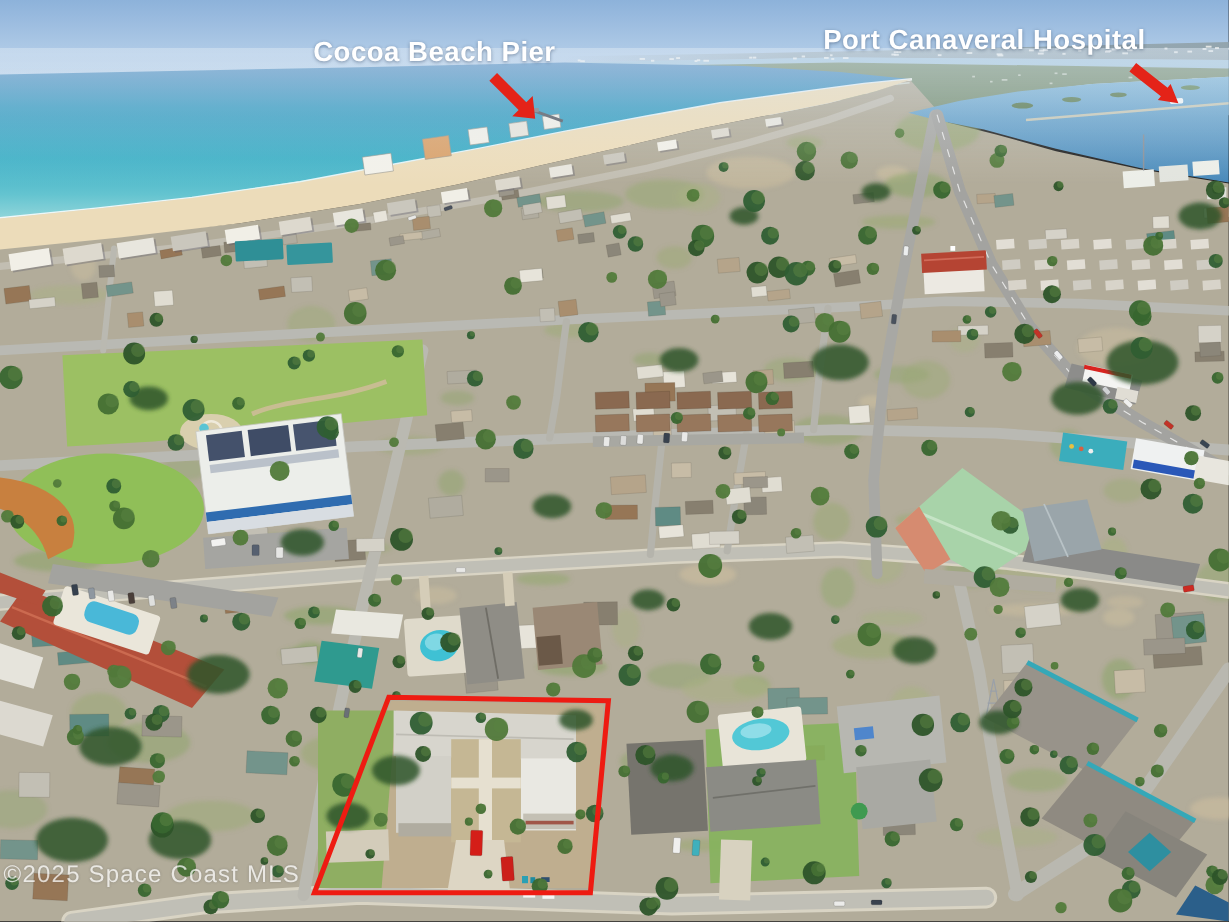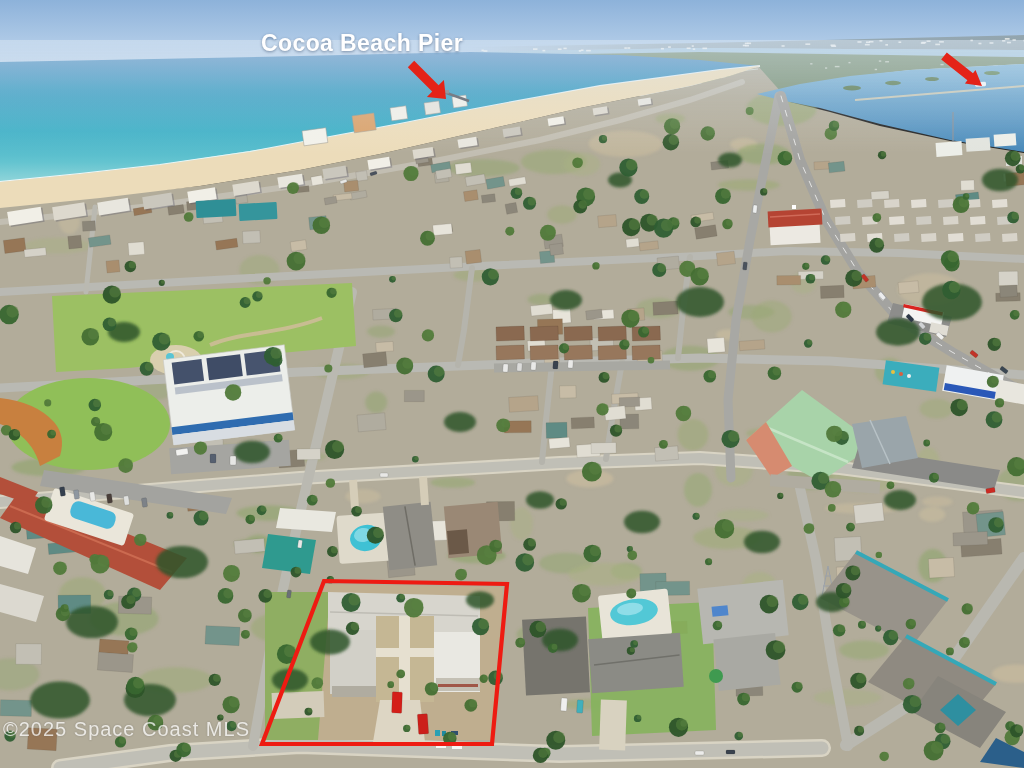--- a/index.html
+++ b/index.html
@@ -1137,14 +1137,15 @@
 <rect x="0" y="40" width="1024" height="115" fill="url(#hazeG)"></rect>
 
 <g>
   <polygon id="propOutline" points="324,581 507,584 492,744 262,744" fill="none" stroke-width="4.2" style="stroke: rgb(238, 27, 18);"></polygon>
   <polygon id="pierArrow" points="407.8,67.2 432.2,91.6 426.9,96.9 446,99 443.9,79.9 438.6,85.2 414.2,60.8" style="fill: rgb(228, 35, 24);"></polygon>
   <polygon id="hospArrow" points="941.2,59.5 967.4,80.2 964.9,83.4 982,86 975.5,70.0 973,73.2 946.8,52.5" style="fill: rgb(228, 35, 24);"></polygon>
 </g>
 </svg>
 
 <div class="anno-label pier-label">Cocoa Beach Pier</div>
+<div class="anno-label hospital-label">Port Canaveral Hospital</div>
 <div class="watermark">©2025 Space Coast MLS</div>
 </div>
 
 </body></html>

